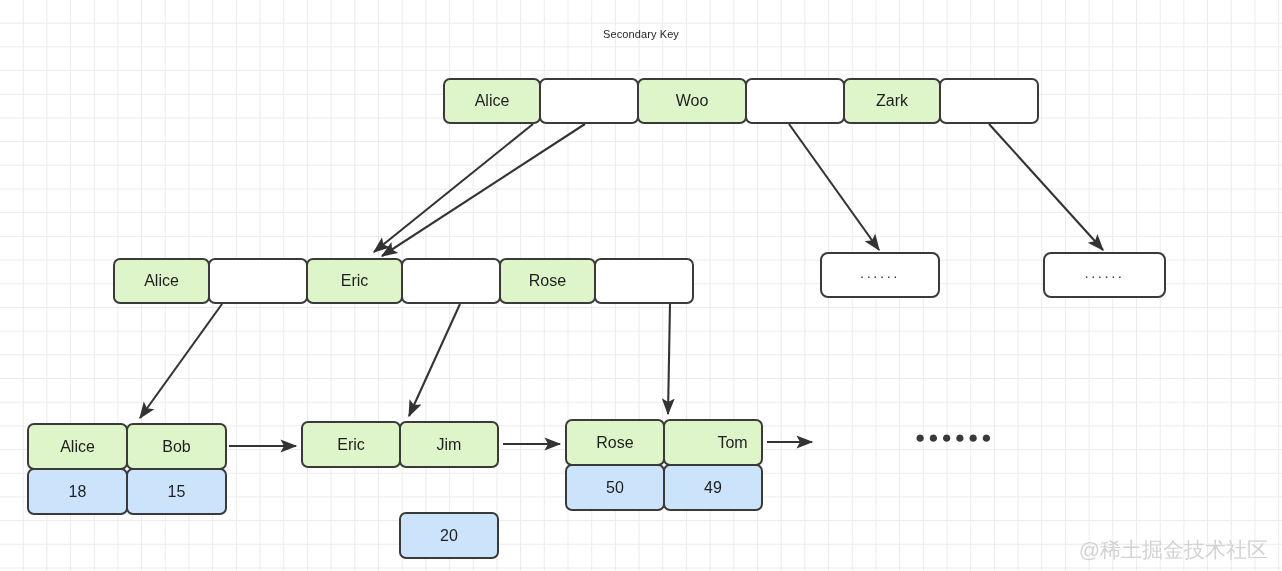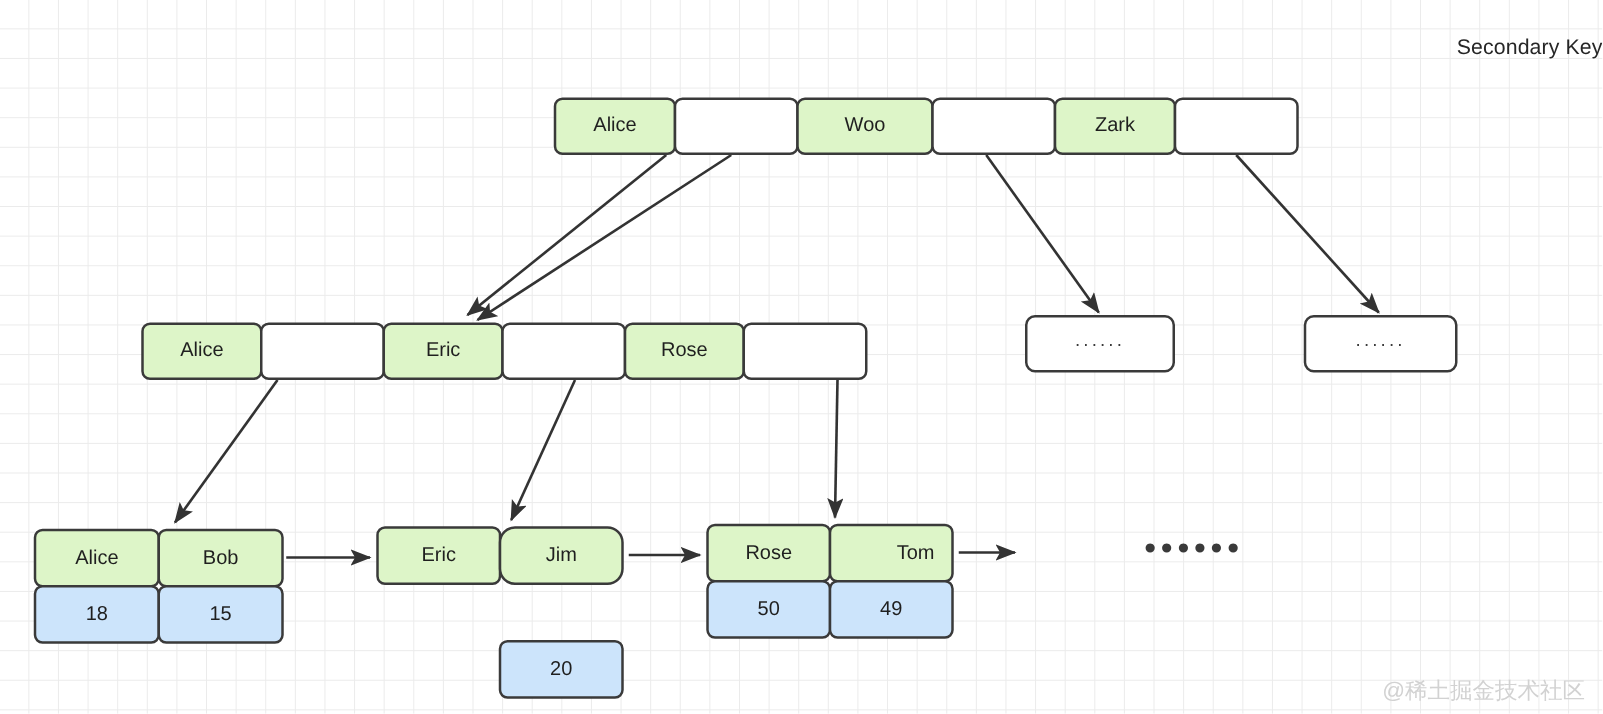--- a/index.html
+++ b/index.html
@@ -27,22 +27,22 @@
     width: 1282px;
     height: 571px;
     pointer-events: none;
   }
 
   .diagram-title {
     position: absolute;
     left: 0;
     top: 28px;
     width: 1282px;
-    text-align: right;
-    font-size: 17px;
+    text-align: center;
+    font-size: 11px;
     color: #262626;
     letter-spacing: 0.1px;
     white-space: nowrap;
   }
 
   
   .node-row {
     position: absolute;
     display: flex;
     z-index: 3;
@@ -112,21 +112,21 @@
     font-weight: bold;
     color: #3a3a3a;
     letter-spacing: 3px;
     white-space: nowrap;
   }
 
   .watermark {
     position: absolute;
     right: 14px;
     bottom: 7px;
-    font-size: 18px;
+    font-size: 21px;
     color: #d2d2d2;
     z-index: 4;
     white-space: nowrap;
   }
 </style>
 </head>
 <body>
 
 <div id="canvas">
 
@@ -184,21 +184,21 @@
         <div class="leaf-col">
           <div class="leaf-cell name" style="width: 101px;">Bob</div>
           <div class="leaf-cell value" style="width: 101px;">15</div>
         </div>
       </div>
       <div class="leaf" style="left: 301px; top: 421px;">
         <div class="leaf-col">
           <div class="leaf-cell name" style="width: 100px;">Eric</div>
         </div>
         <div class="leaf-col">
-          <div class="leaf-cell name" style="width: 100px; border-radius: 13px;">Jim</div>
+          <div class="leaf-cell name" style="width: 100px;">Jim</div>
           <div class="leaf-cell value" style="width: 100px; margin-top: 44px;">20</div>
         </div>
       </div>
       <div class="leaf" style="left: 565px; top: 419px;">
         <div class="leaf-col">
           <div class="leaf-cell name" style="width: 100px;">Rose</div>
           <div class="leaf-cell value" style="width: 100px;">50</div>
         </div>
         <div class="leaf-col">
           <div class="leaf-cell name" style="width: 100px; padding-left: 39px;">Tom</div>

